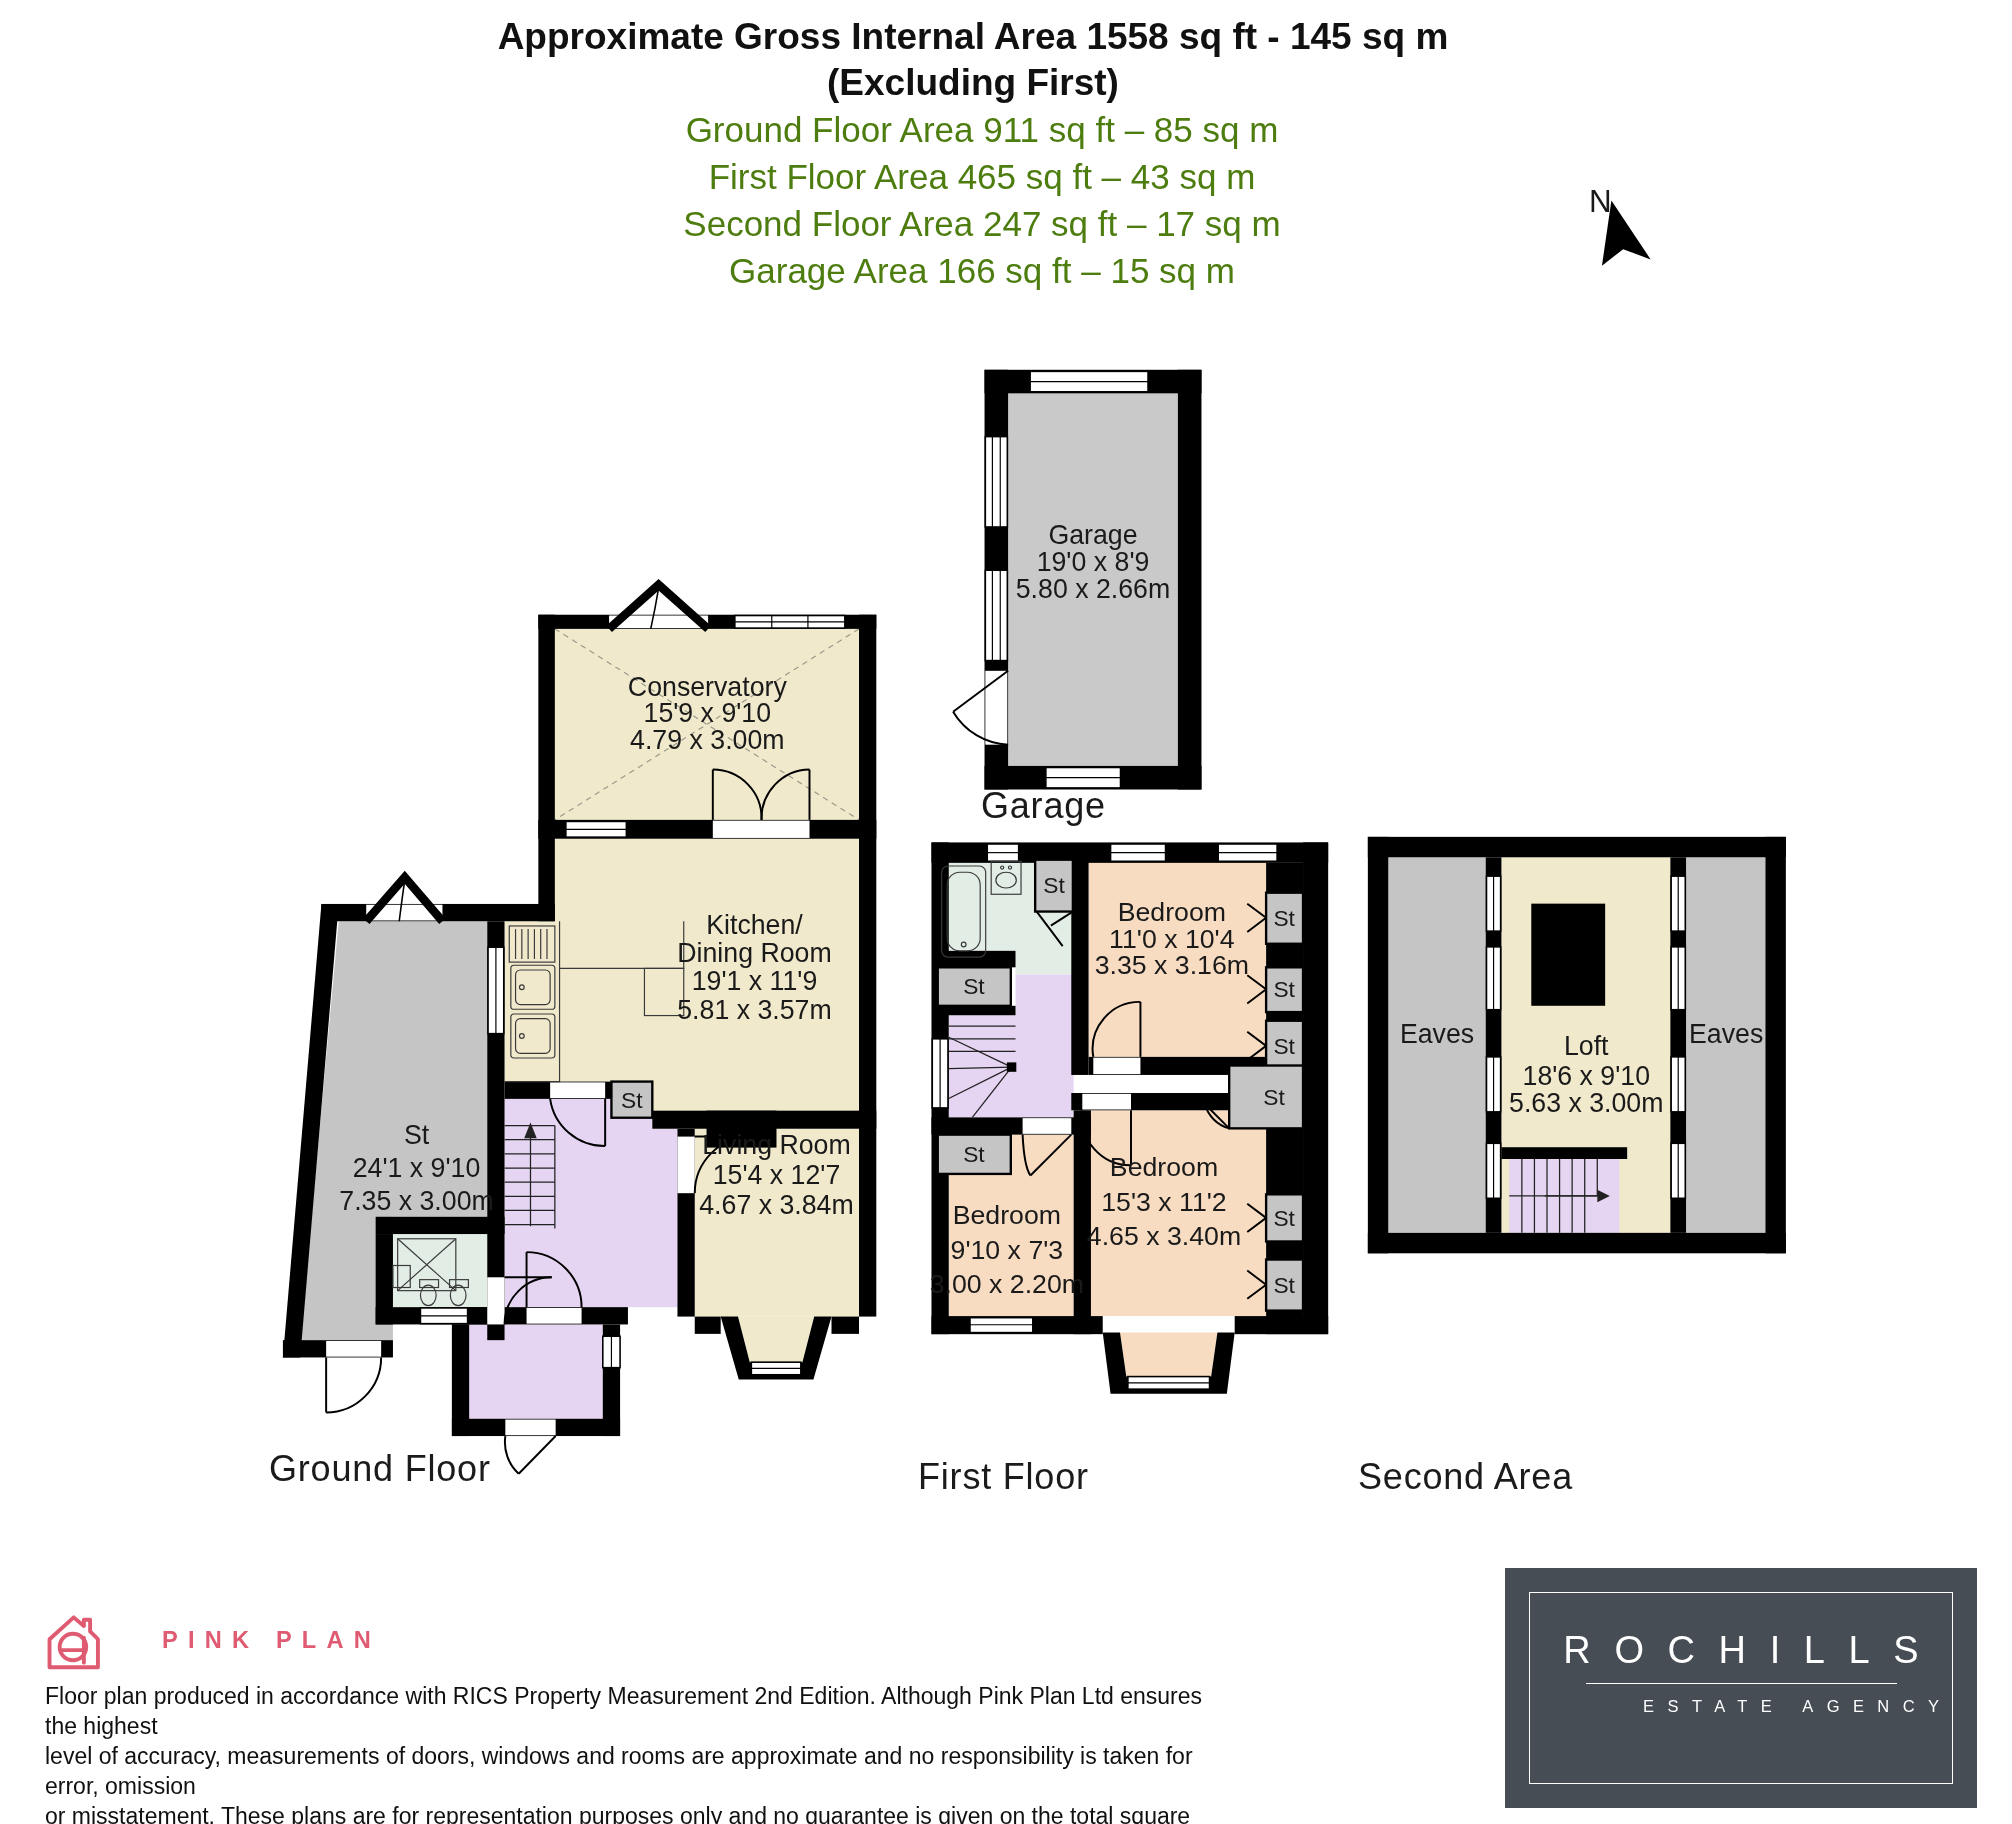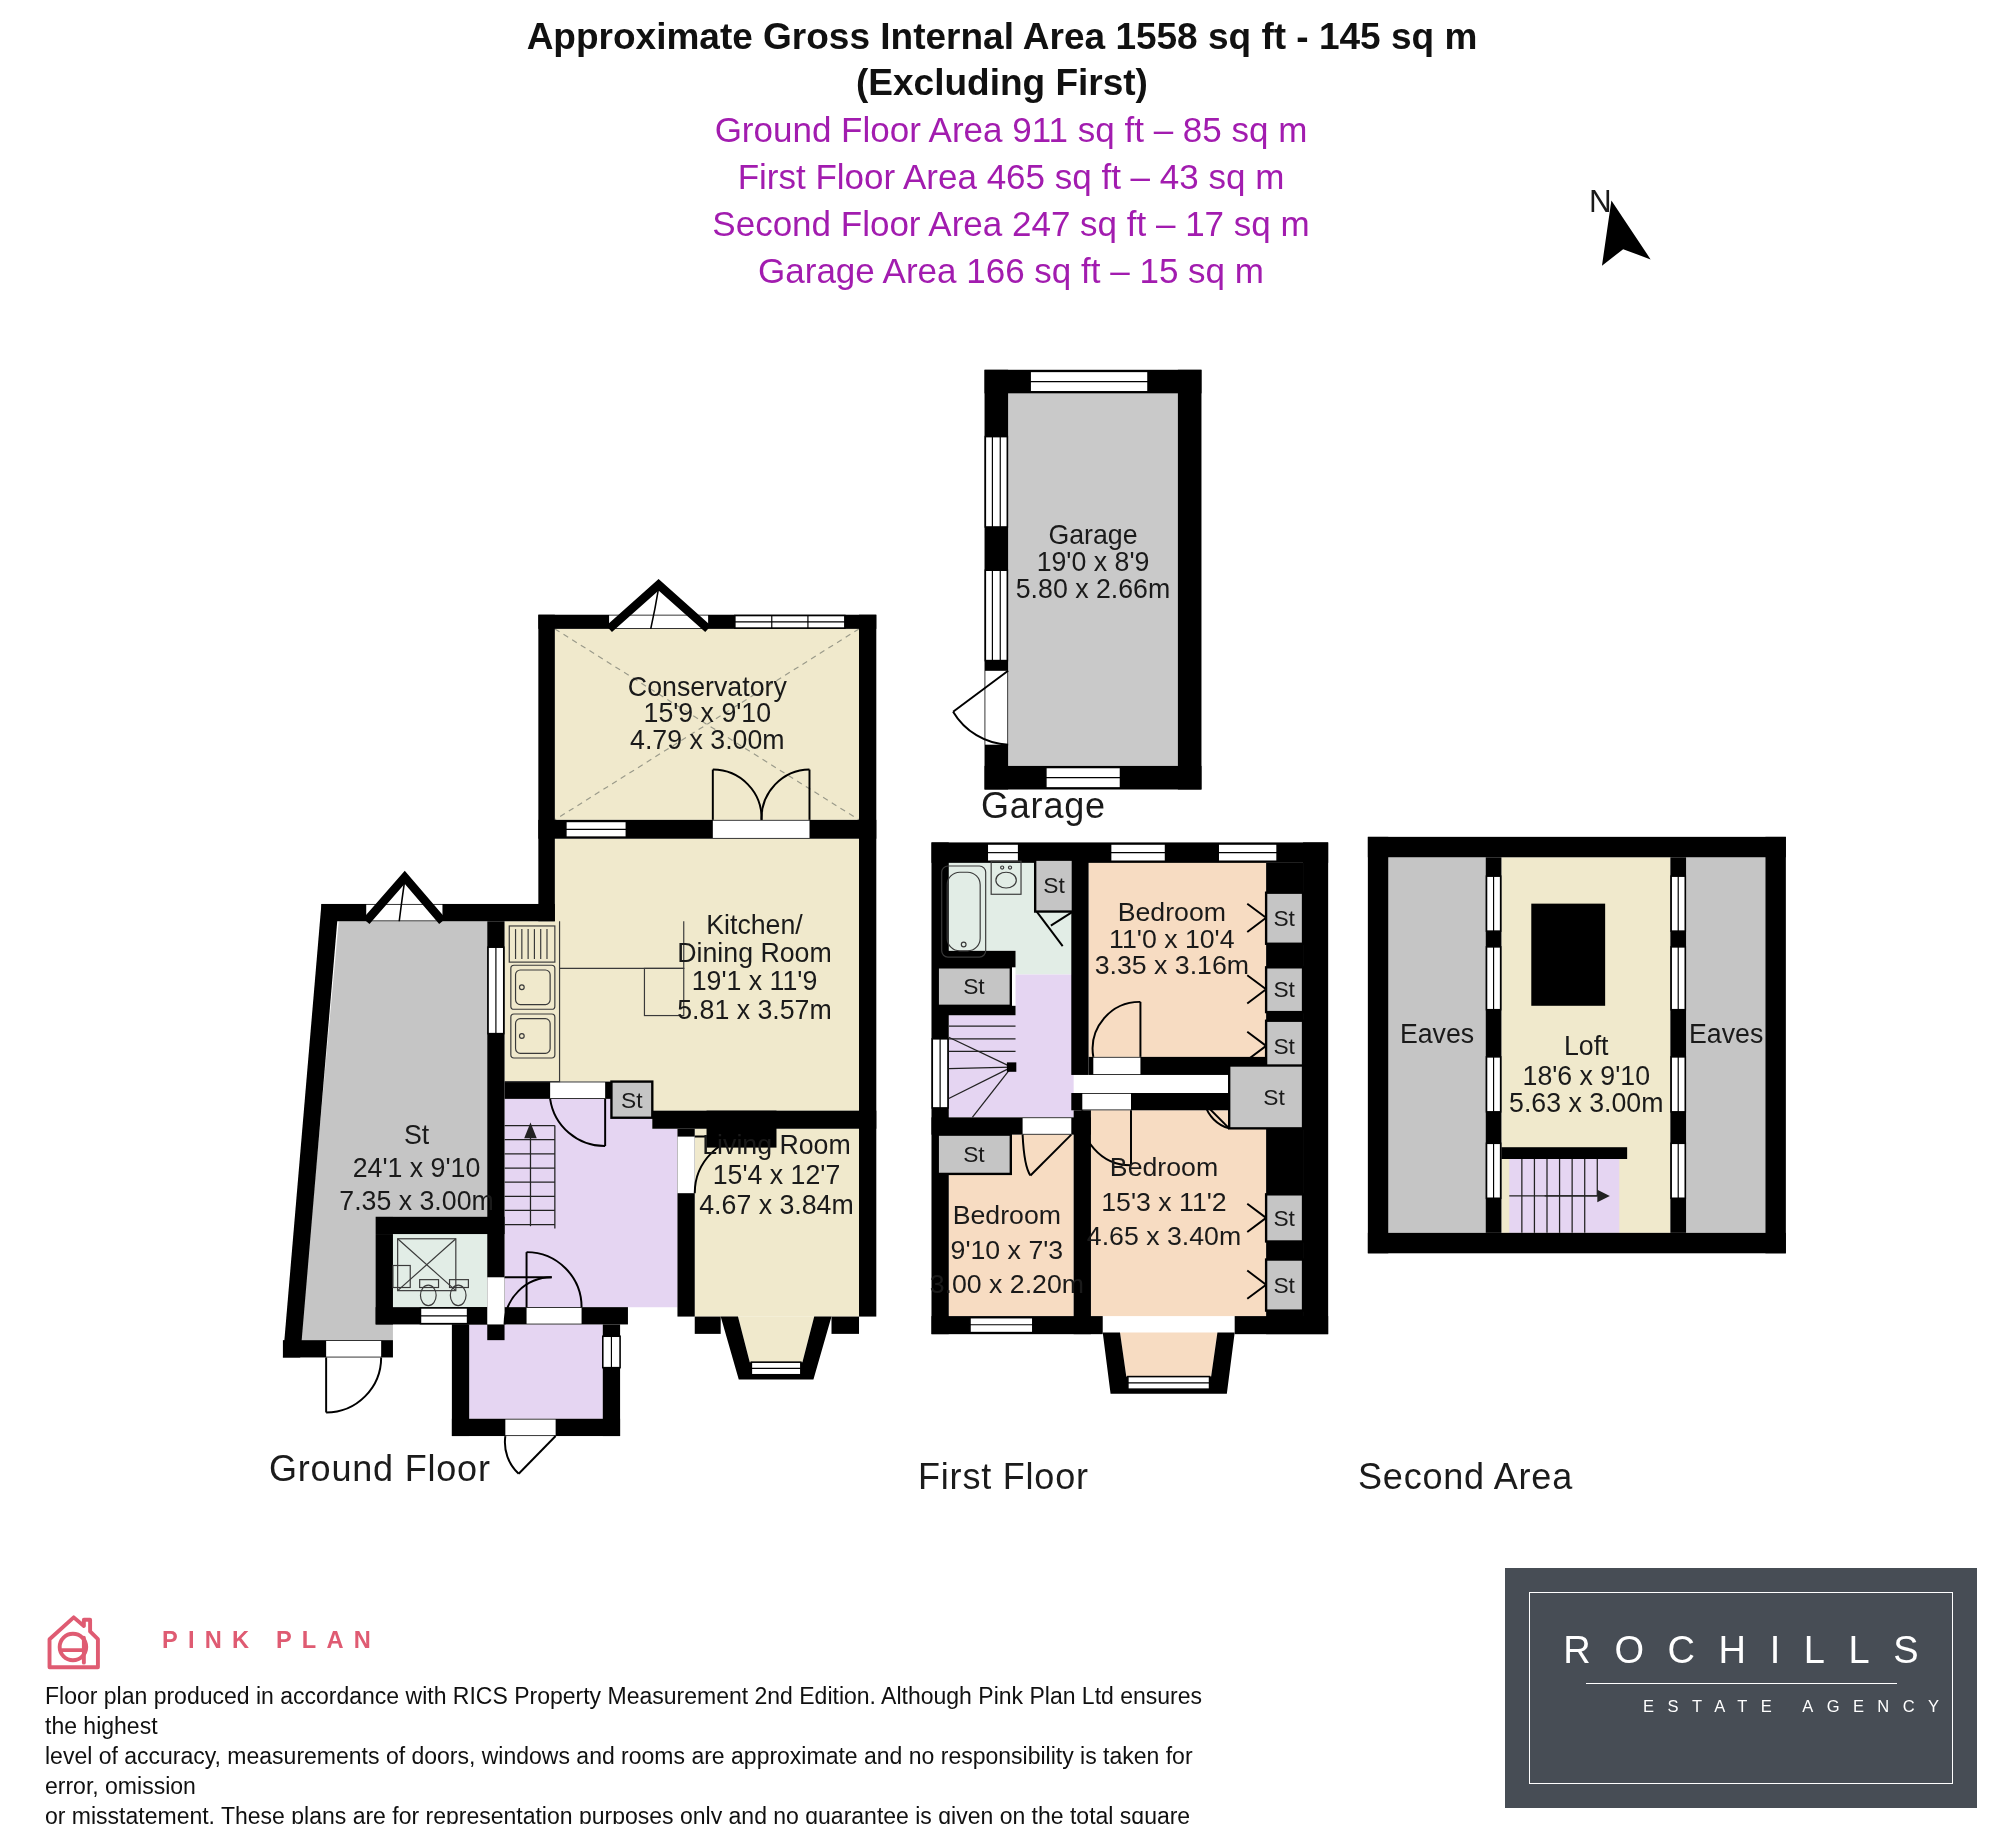--- a/index.html
+++ b/index.html
@@ -1,21 +1,21 @@
 <!DOCTYPE html>
 <html style="font-size:12.6px"><head>
 <meta charset="utf-8">
 <style>
   html,body{margin:0;padding:0;background:#ffffff;}
   body{width:2013px;height:1825px;position:relative;font-family:"Liberation Sans",sans-serif;overflow:hidden;}
   .abs{position:absolute;}
   
-  #header{top:14px;left:0;width:1946px;text-align:center;color:#1c1c1c;padding-left:29px;}
+  #header{top:14px;left:0;width:1946px;text-align:center;color:#1c1c1c;}
   .title-bold{font-size:37px;font-weight:bold;line-height:46px;color:#111;}
-  .area-line{font-size:35px;font-weight:400;line-height:47px;color:#a21caf;margin-left:18px;}
+  .area-line{font-size:35px;font-weight:400;line-height:47px;color:#4d7c0f;margin-left:18px;}
   
   .caption{font-size:36px;color:#1b1b1b;letter-spacing:0.8px;}
   
   svg{overflow:visible;}
   .wall{fill:#000000;}
   .win{fill:#ffffff;stroke:#000;stroke-width:2px;}
   .winline{stroke:#000;stroke-width:1.5px;fill:none;}
   .arc{fill:none;stroke:#000;stroke-width:2.5px;}
   .leaf{stroke:#000;stroke-width:2.5px;fill:none;}
   .fixline{stroke:#3a3a3a;stroke-width:1.5px;fill:none;}

